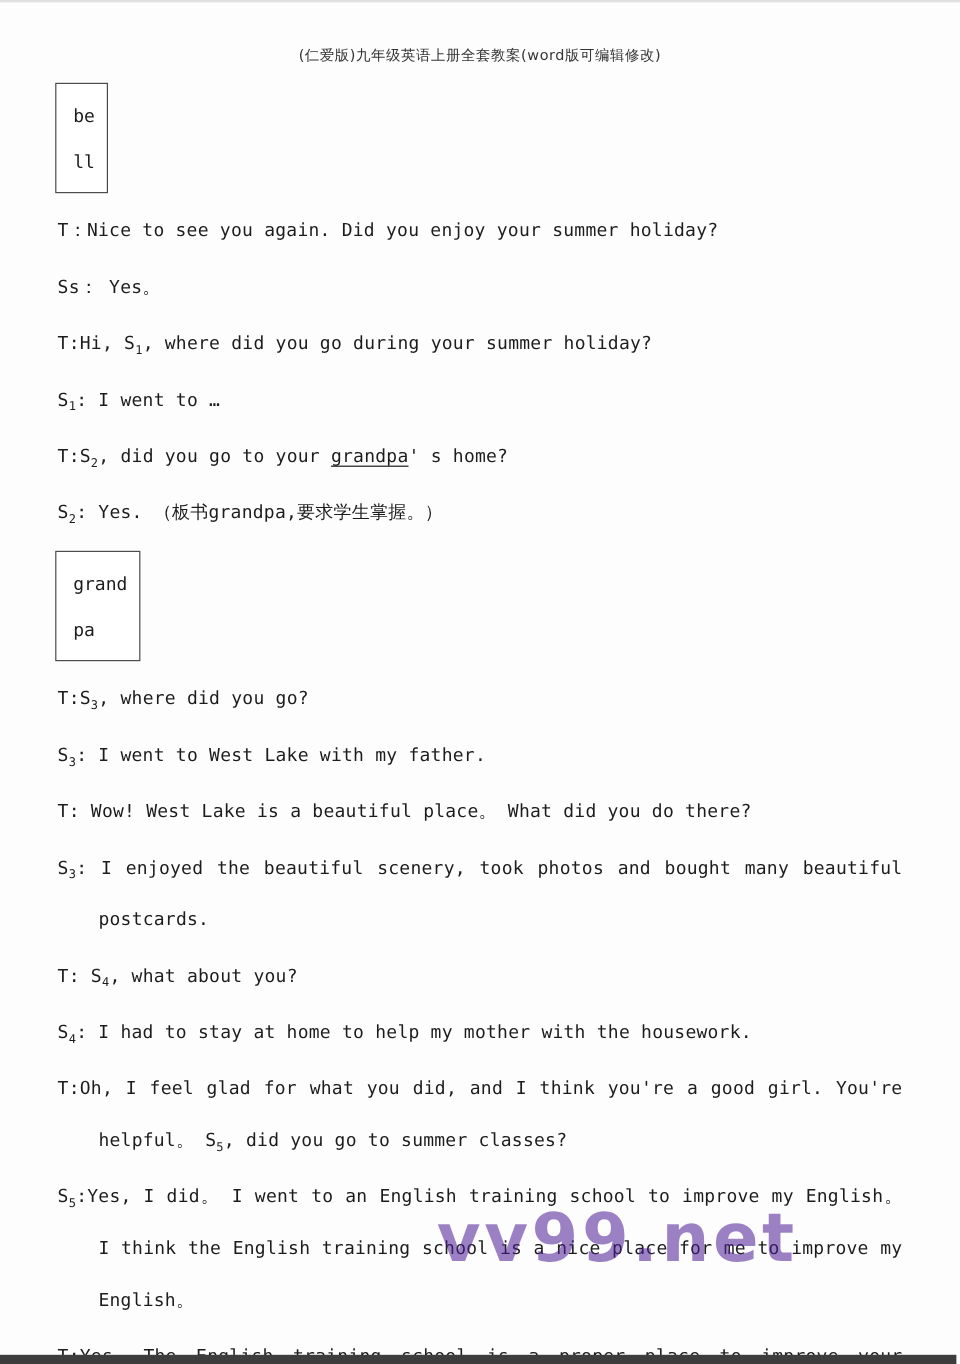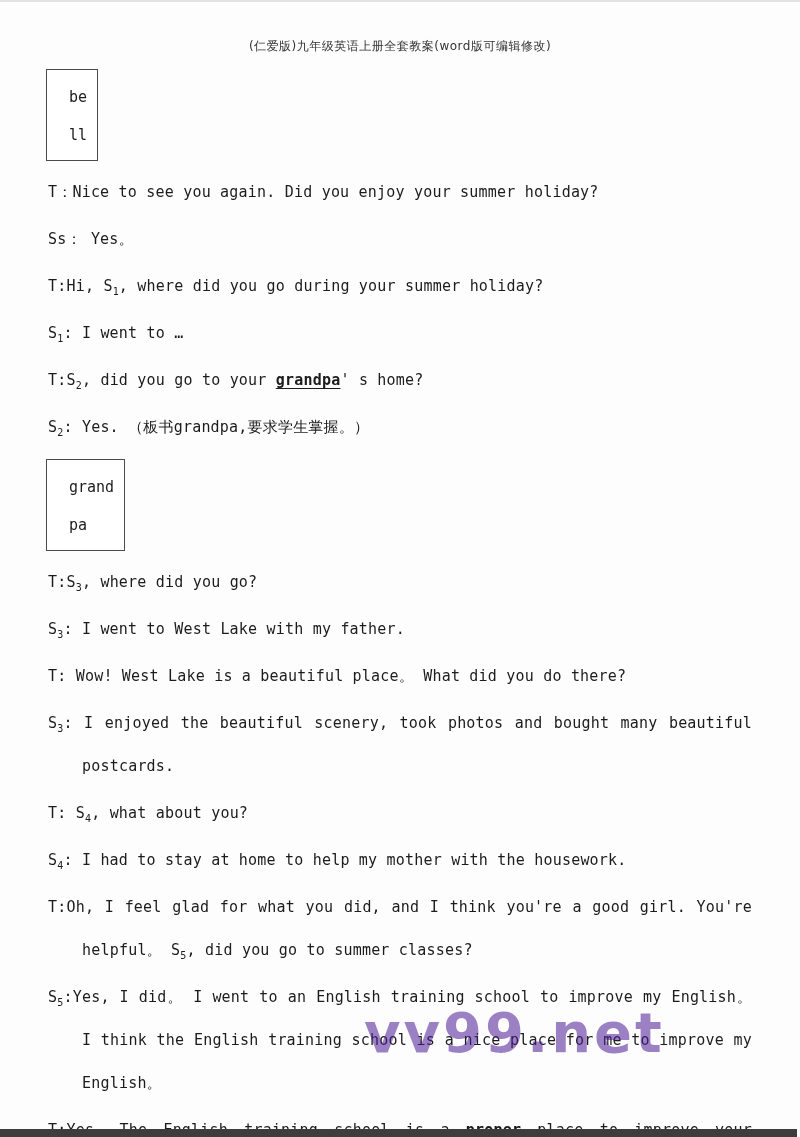--- a/index.html
+++ b/index.html
@@ -38,26 +38,25 @@
     text-align: justify;
     letter-spacing: 0.2px;
   }
   .line sub {
     font-size: 10px;
     line-height: 0;
   }
   .underlined {
     text-decoration: underline;
     text-underline-offset: 3px;
-    font-weight: bold;
   }
   .word-box {
     display: inline-block;
     border: 1px solid #4a4a4a;
-    padding: 8px 10px 6px 22px;
+    padding: 8px 10px 6px 14px;
     margin: 6px 0 6px 2px;
     background: #ffffff;
   }
   .word-box-line {
     line-height: 38px;
     font-size: 15px;
     white-space: pre;
   }
   .watermark {
     position: absolute;

